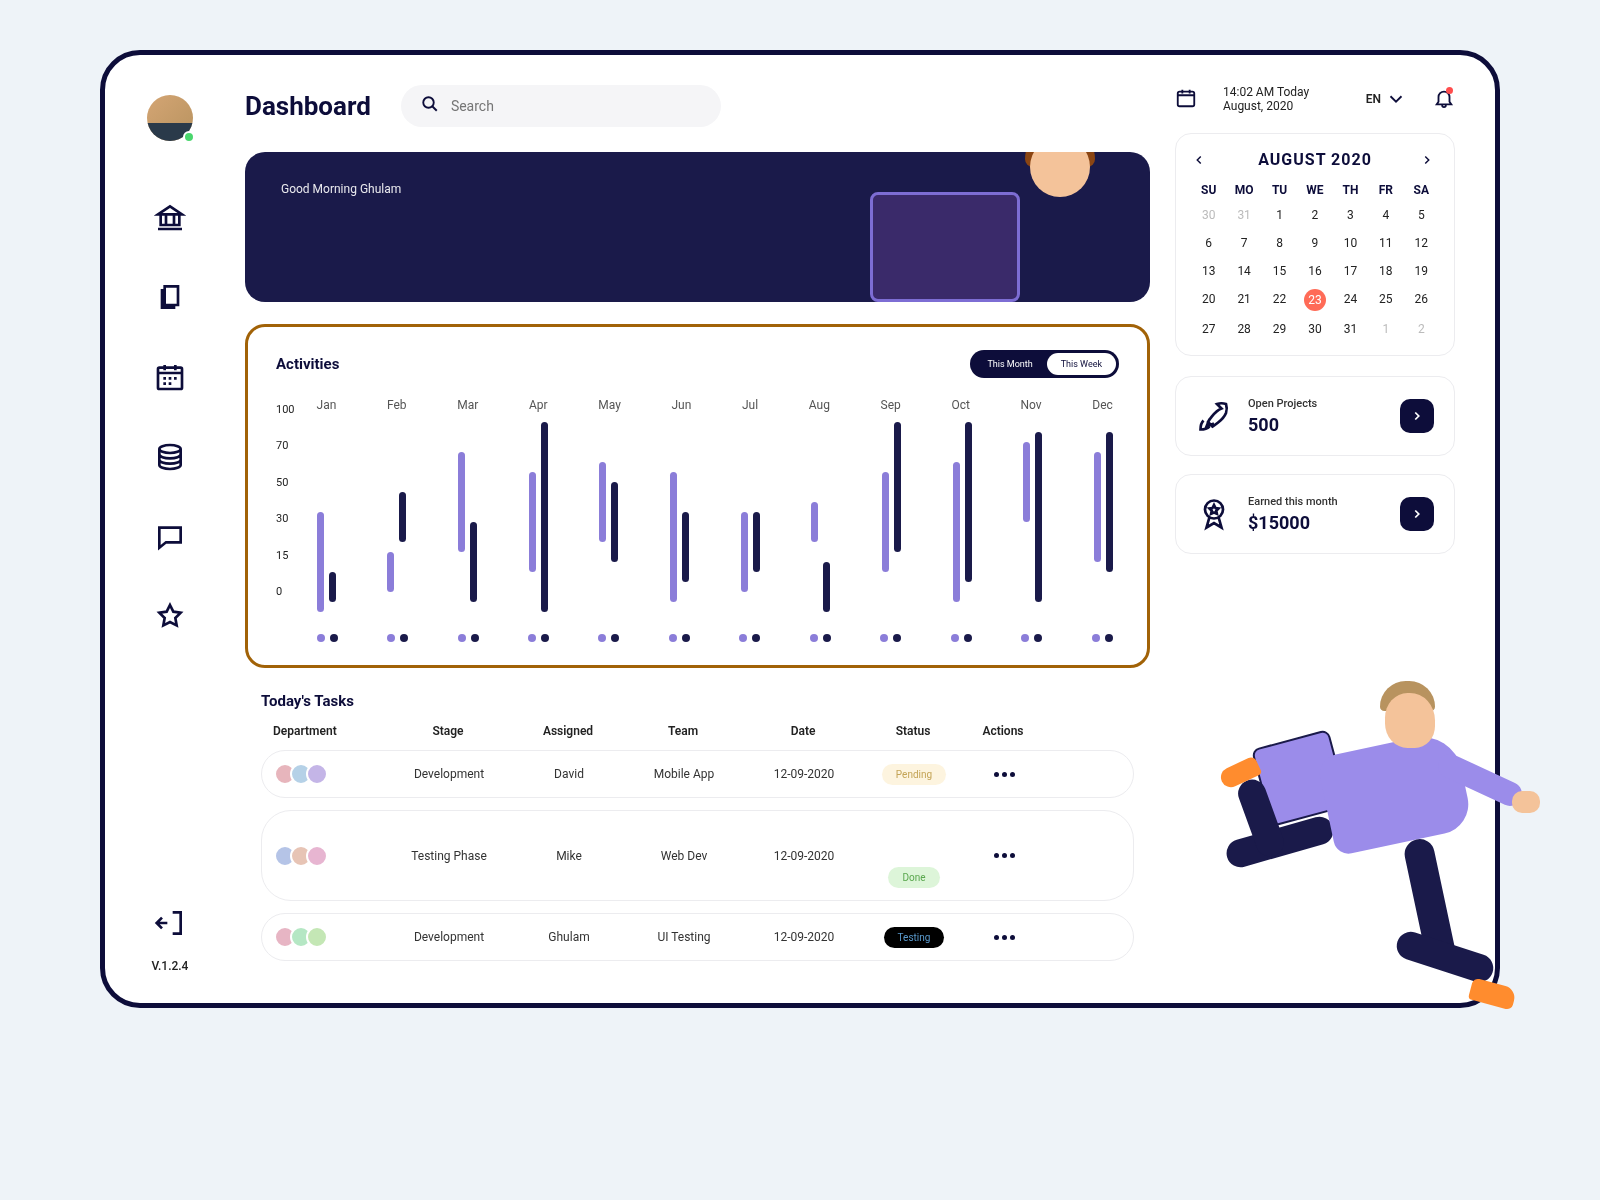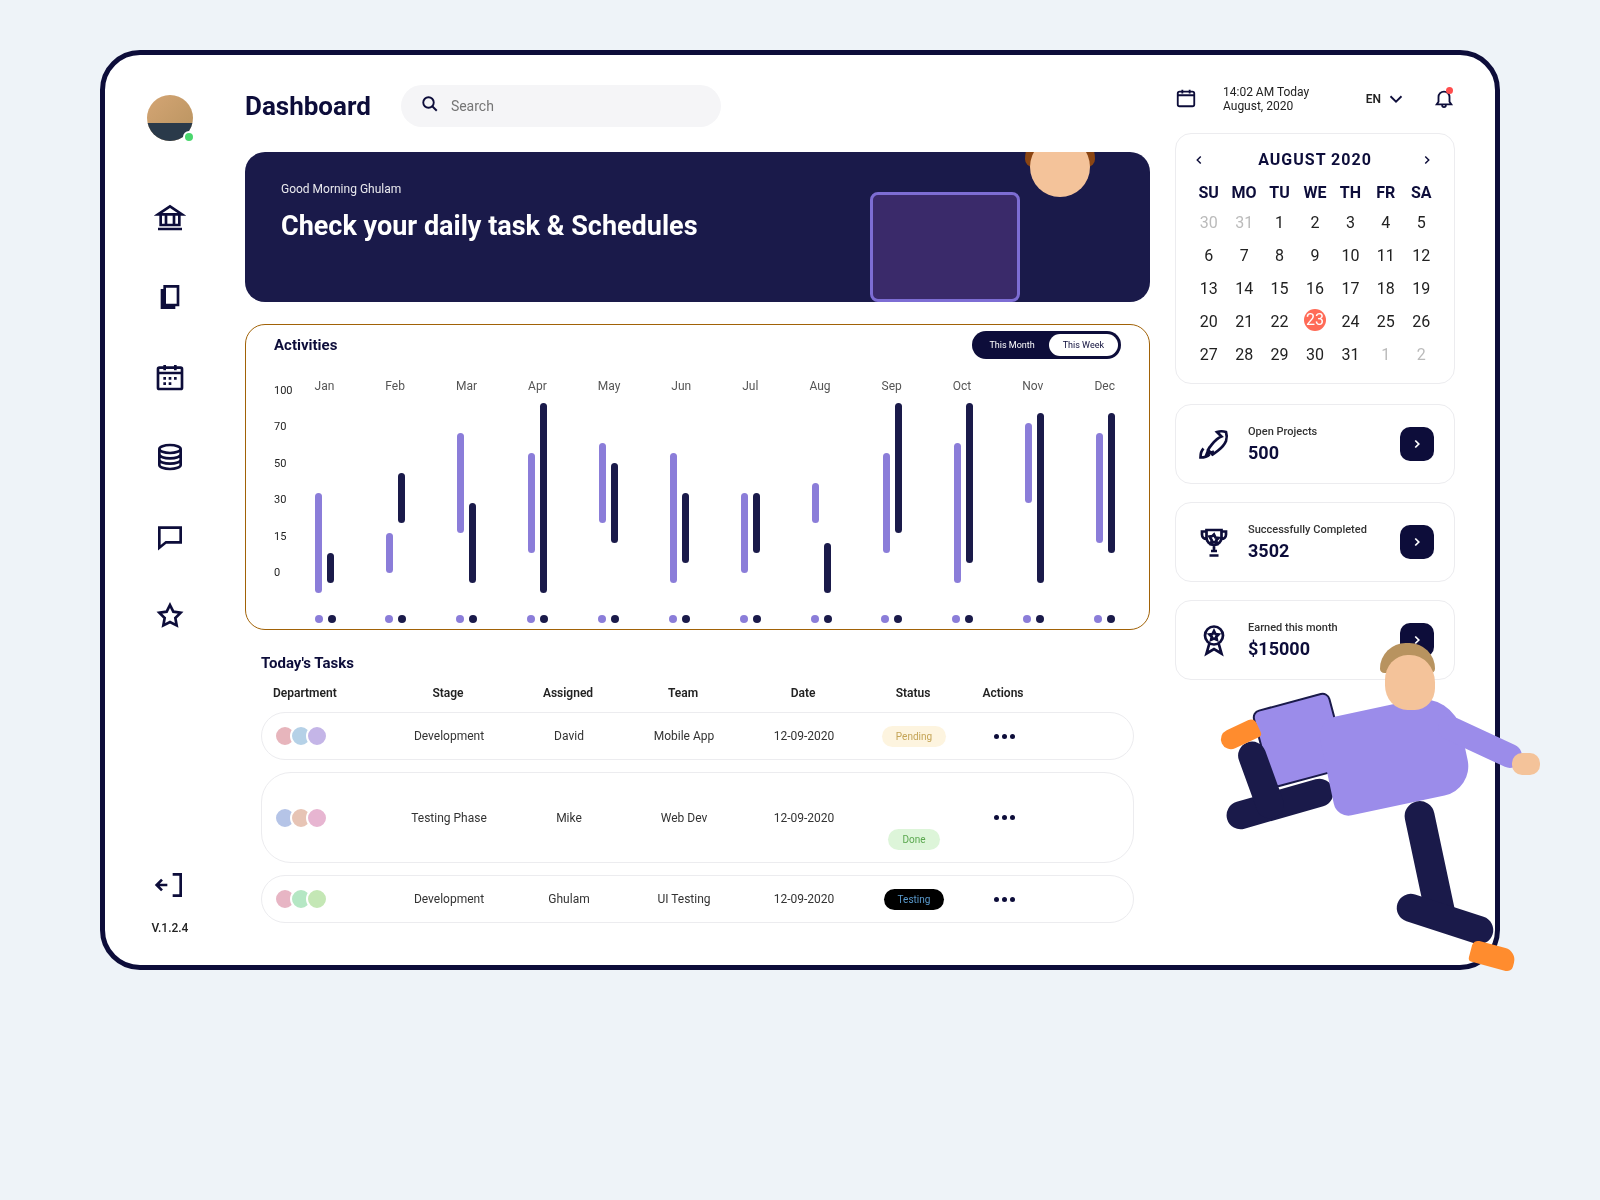--- a/index.html
+++ b/index.html
@@ -28,21 +28,21 @@
 .lang { display: flex; align-items: center; gap: 4px; font-weight: 600; }
 .bell-wrap { position: relative; }
 .bell-dot { position: absolute; top: 0; right: 2px; width: 7px; height: 7px; background: #ff4d4d; border-radius: 50%; }
 .hero { background: #1a1a4a; border-radius: 20px; padding: 30px 36px; color: #fff; position: relative; overflow: hidden; min-height: 150px; }
 .hero-greet { font-size: 12px; opacity: 0.9; margin-bottom: 14px; }
 .hero-title { font-size: 27px; font-weight: 700; }
 .hero-illus { position: absolute; right: 20px; bottom: 0; width: 260px; height: 160px; }
 .hero-illus .monitor { position: absolute; left: 0; bottom: 0; width: 150px; height: 110px; border: 3px solid #7d6dd4; border-radius: 8px; background: #3a2a6a; }
 .hero-illus .head { position: absolute; right: 40px; top: -5px; width: 60px; height: 60px; background: #f4c39a; border-radius: 50%; }
 .hero-illus .hair { position: absolute; right: 35px; top: -15px; width: 70px; height: 40px; background: #8b4513; border-radius: 40px 40px 10px 10px; }
-.activities-card { background: #fff; border: 1px solid #a16207; border-radius: 20px; padding: 6px 28px; margin-top: 22px; }
+.activities-card { background: #fff; border: 3px solid #a16207; border-radius: 20px; padding: 23px 28px; margin-top: 22px; }
 .act-head { display: flex; justify-content: space-between; align-items: center; margin-bottom: 20px; }
 .act-title { font-size: 15px; font-weight: 700; color: #0d0d3a; }
 .toggle-group { background: #0d0d3a; border-radius: 30px; padding: 3px; display: flex; }
 .toggle-btn { font-size: 9px; padding: 6px 14px; border-radius: 20px; color: #fff; cursor: pointer; }
 .toggle-btn.active { background: #fff; color: #0d0d3a; }
 .chart { display: flex; gap: 16px; }
 .y-axis { display: flex; flex-direction: column; justify-content: space-between; height: 200px; font-size: 11px; color: #222; padding-top: 5px; }
 .chart-body { flex: 1; }
 .months-row { display: flex; justify-content: space-between; font-size: 12px; color: #555; margin-bottom: 10px; padding: 0 6px; }
 .bars-area { display: flex; justify-content: space-between; height: 200px; padding: 0 6px; }
@@ -73,21 +73,21 @@
 .status-pending { background: #fdf4df; color: #c4a456; }
 .status-done { background: #ddf5d9; color: #5ba84f; margin-top: 44px; }
 .status-testing { background: #000000; color: #5a9acd; }
 .actions-dots { display: flex; gap: 3px; justify-content: center; width: 80px; cursor: pointer; }
 .actions-dots span { width: 5px; height: 5px; background: #0d0d3a; border-radius: 50%; }
 .calendar { border: 1px solid #ececef; border-radius: 16px; padding: 16px; margin-bottom: 20px; }
 .cal-head { display: flex; justify-content: space-between; align-items: center; margin-bottom: 14px; }
 .cal-title { font-size: 16px; font-weight: 700; letter-spacing: 1px; color: #0d0d3a; }
 .cal-nav { width: 18px; height: 18px; display: flex; align-items: center; cursor: pointer; }
 .cal-nav svg { width: 14px; height: 14px; stroke: #0d0d3a; fill: none; stroke-width: 2.5; }
-.cal-grid { display: grid; grid-template-columns: repeat(7, 1fr); gap: 8px 2px; text-align: center; font-size: 16px; }
+.cal-grid { display: grid; grid-template-columns: repeat(7, 1fr); gap: 8px 2px; text-align: center; font-size: 12px; }
 .cal-dow { font-weight: 700; color: #0d0d3a; }
 .cal-day { color: #222; padding: 3px 0; }
 .cal-day.muted { color: #bbb; }
 .cal-day.today { background: #ff6b57; color: #fff; border-radius: 50%; width: 22px; height: 22px; line-height: 22px; margin: 0 auto; padding: 0; }
 .stat-card { border: 1px solid #ececef; border-radius: 16px; padding: 20px; display: flex; align-items: center; gap: 16px; margin-bottom: 18px; }
 .stat-icon { width: 36px; height: 36px; }
 .stat-icon svg { width: 36px; height: 36px; stroke: #0d0d3a; fill: none; stroke-width: 1.8; }
 .stat-text { flex: 1; }
 .stat-label { font-size: 11px; color: #333; font-weight: 500; }
 .stat-value { font-size: 18px; font-weight: 700; color: #0d0d3a; margin-top: 4px; }
@@ -170,21 +170,20 @@
           <span><svg viewBox="0 0 24 24">
                 <circle cx="10" cy="10" r="7"></circle>
                 <path d="M21 21l-6-6"></path>
               </svg></span>
           <input placeholder="Search" style="">
         </div>
       </div>
 
       <div class="hero">
         <div class="hero-greet">Good Morning Ghulam</div>
-        <div class="hero-title">Check your daily task &amp; Schedules</div>
         <div class="hero-illus">
           <div class="monitor"></div>
             <div class="hair"></div>
             <div class="head"></div>
         </div>
       </div>
 
       <div class="activities-card">
         <div class="act-head">
           <div class="act-title">Activities</div>
@@ -479,35 +478,20 @@
               <div class="stat-value">500</div>
             </div>
             <div class="stat-btn">
               <svg viewBox="0 0 24 24">
                 <path d="M9 6l6 6-6 6"></path>
               </svg>
             </div>
           </div>
           <div class="stat-card">
             <div class="stat-icon"><svg viewBox="0 0 24 24">
-                <path d="M7 4h10v5a5 5 0 01-10 0V4zM7 5H4v2a3 3 0 003 3M17 5h3v2a3 3 0 01-3 3M12 14v4M9 21h6M10 18h4"></path>
-                <path d="M12 7l1 2 2 .3-1.5 1.5.4 2L12 12l-1.9.8.4-2L9 8.3 11 8z"></path>
-              </svg></div>
-            <div class="stat-text">
-              <div class="stat-label">Successfully Completed</div>
-              <div class="stat-value">3502</div>
-            </div>
-            <div class="stat-btn">
-              <svg viewBox="0 0 24 24">
-                <path d="M9 6l6 6-6 6"></path>
-              </svg>
-            </div>
-          </div>
-          <div class="stat-card">
-            <div class="stat-icon"><svg viewBox="0 0 24 24">
                 <circle cx="12" cy="9" r="6"></circle>
                 <path d="M12 6l1 2 2 .3-1.5 1.5.4 2L12 11l-1.9.8.4-2L9 8.3 11 8zM9 14l-2 7 5-3 5 3-2-7"></path>
               </svg></div>
             <div class="stat-text">
               <div class="stat-label">Earned this month</div>
               <div class="stat-value">$15000</div>
             </div>
             <div class="stat-btn">
               <svg viewBox="0 0 24 24">
                 <path d="M9 6l6 6-6 6"></path>

